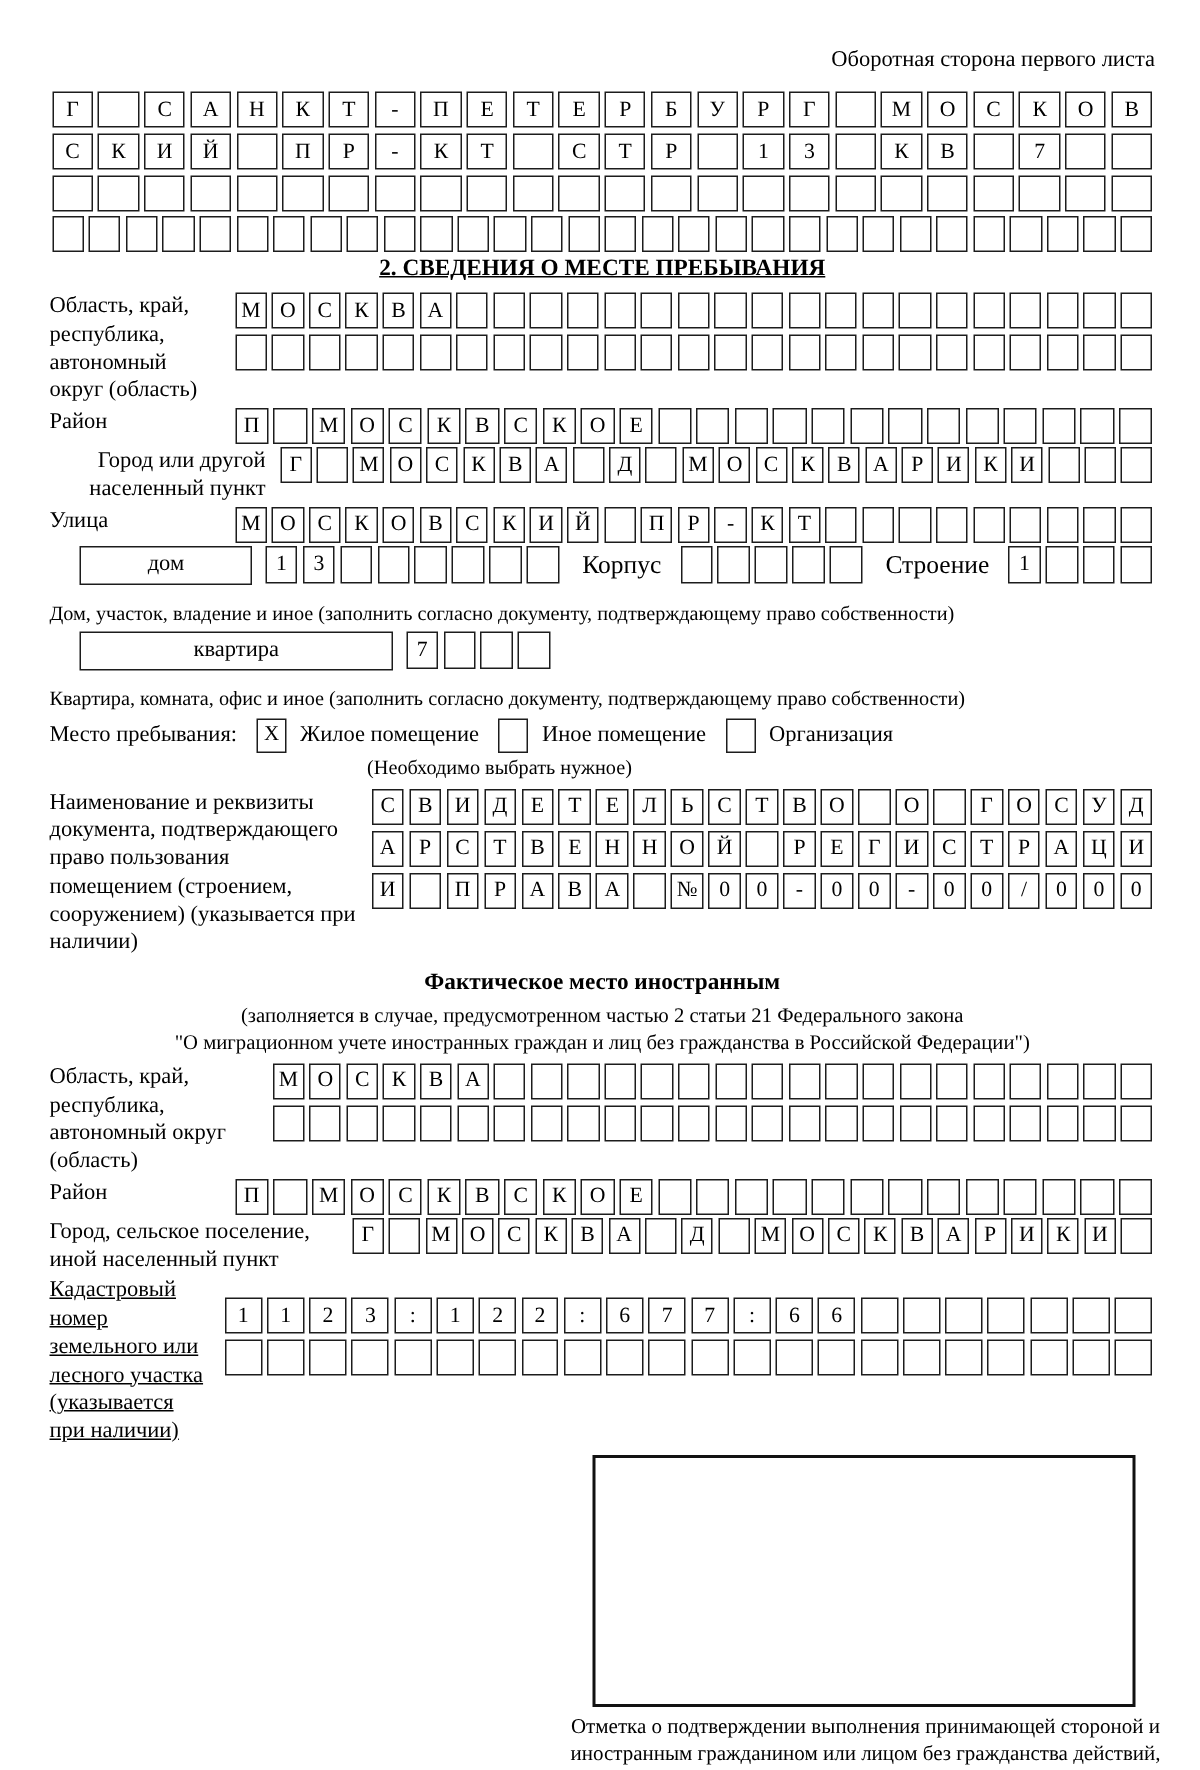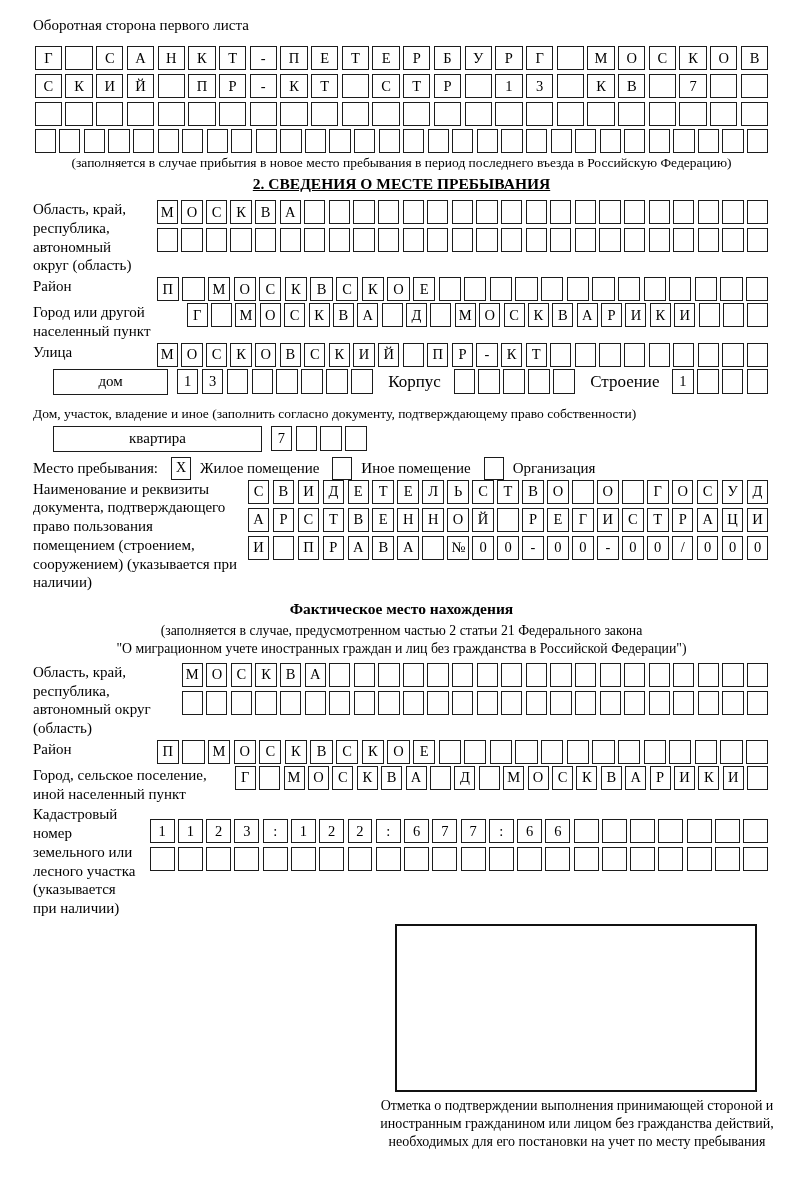--- a/index.html
+++ b/index.html
@@ -4,30 +4,30 @@
 <style>
   * { box-sizing: border-box; }
   html,body { margin:0; padding:0; }
   body {
     width:800px; height:1180px; overflow:hidden;
     background:#ffffff; color:#000;
     font-family:"Liberation Serif", serif;
   }
   .page { padding:4px 30px 0 33px; }
 
-  .note-right { text-align:left; font-size:15px; margin:13px 0 12px; }
+  .note-right { text-align:right; font-size:15px; margin:28px 0 12px; }
 
   .field { display:flex; align-items:flex-start; margin-bottom:2px; }
   .flabel { font-size:15px; line-height:1.25; padding-right:8px; }
   .w147 { flex:0 0 147px; }
   .w122 { flex:0 0 122px; }
-  .w152 { flex:0 0 152px; }
+  .w152 { flex:0 0 152px;text-align:right; }
   .w200 { flex:0 0 200px; }
   .w213 { flex:0 0 213px; }
-  .w115 { flex:0 0 115px; }
+  .w115 { flex:0 0 115px;text-decoration:underline; }
   .fboxes { flex:1; display:flex; flex-direction:column; gap:4px; }
 
   .boxrow { display:flex; }
   .cbox {
     flex:1 1 0; height:24px; margin:0 1.7px;
     border:1.6px solid #1c1c1c; background:#fff;
     display:flex; align-items:center; justify-content:center;
     font-size:14.5px;
   }
   .fullw { margin:3px 0 2px; }
@@ -186,21 +186,20 @@
       <span class="cbox"></span>
       <span class="cbox"></span>
       <span class="cbox"></span>
       <span class="cbox"></span>
       <span class="cbox"></span>
       <span class="cbox"></span>
       <span class="cbox"></span>
       <span class="cbox"></span>
       <span class="cbox"></span>
     </div>
-  <div class="caption center">(заполняется в случае прибытия в новое место пребывания в период последнего въезда в Российскую Федерацию)</div>
 
   <div class="sec-header">2. СВЕДЕНИЯ О МЕСТЕ ПРЕБЫВАНИЯ</div>
 
   <div class="field">
     <div class="flabel w122">Область, край, республика, автономный округ (область)</div>
     <div class="fboxes">
       <div class="boxrow">
           <span class="cbox">М</span>
           <span class="cbox">О</span>
           <span class="cbox">С</span>
@@ -386,30 +385,32 @@
 
   <div class="inline-row">
     <div class="widebox wb-kv">квартира</div>
     <div class="minirow">
         <span class="cbox">7</span>
         <span class="cbox"></span>
         <span class="cbox"></span>
         <span class="cbox"></span>
       </div>
   </div>
+  <div class="cap-left">Квартира, комната, офис и иное (заполнить согласно документу, подтверждающему право собственности)</div>
 
   <div class="chkrow">
     <span>Место пребывания:</span>
     <span class="chk">X</span>
     <span>Жилое помещение</span>
     <span class="chk"></span>
     <span>Иное помещение</span>
     <span class="chk"></span>
     <span>Организация</span>
   </div>
+  <div class="choose-note">(Необходимо выбрать нужное)</div>
 
   <div class="field">
     <div class="flabel w213">Наименование и реквизиты документа, подтверждающего право пользования помещением (строением, сооружением) (указывается при наличии)</div>
     <div class="fboxes">
       <div class="boxrow">
           <span class="cbox">С</span>
           <span class="cbox">В</span>
           <span class="cbox">И</span>
           <span class="cbox">Д</span>
           <span class="cbox">Е</span>
@@ -472,21 +473,21 @@
           <span class="cbox">0</span>
           <span class="cbox">0</span>
           <span class="cbox">/</span>
           <span class="cbox">0</span>
           <span class="cbox">0</span>
           <span class="cbox">0</span>
         </div>
     </div>
   </div>
 
-  <div class="fact-header">Фактическое место нахождения</div>
+  <div class="fact-header">Фактическое место иностранным</div>
   <div class="fact-sub-wrap">
     <div class="fact-sub">(заполняется в случае, предусмотренном частью 2 статьи 21 Федерального закона</div>
     <div class="fact-sub">"О миграционном учете иностранных граждан и лиц без гражданства в Российской Федерации")</div>
   </div>
 
   <div class="field">
     <div class="flabel w147">Область, край, республика, автономный округ (область)</div>
     <div class="fboxes">
       <div class="boxrow">
           <span class="cbox">М</span>

